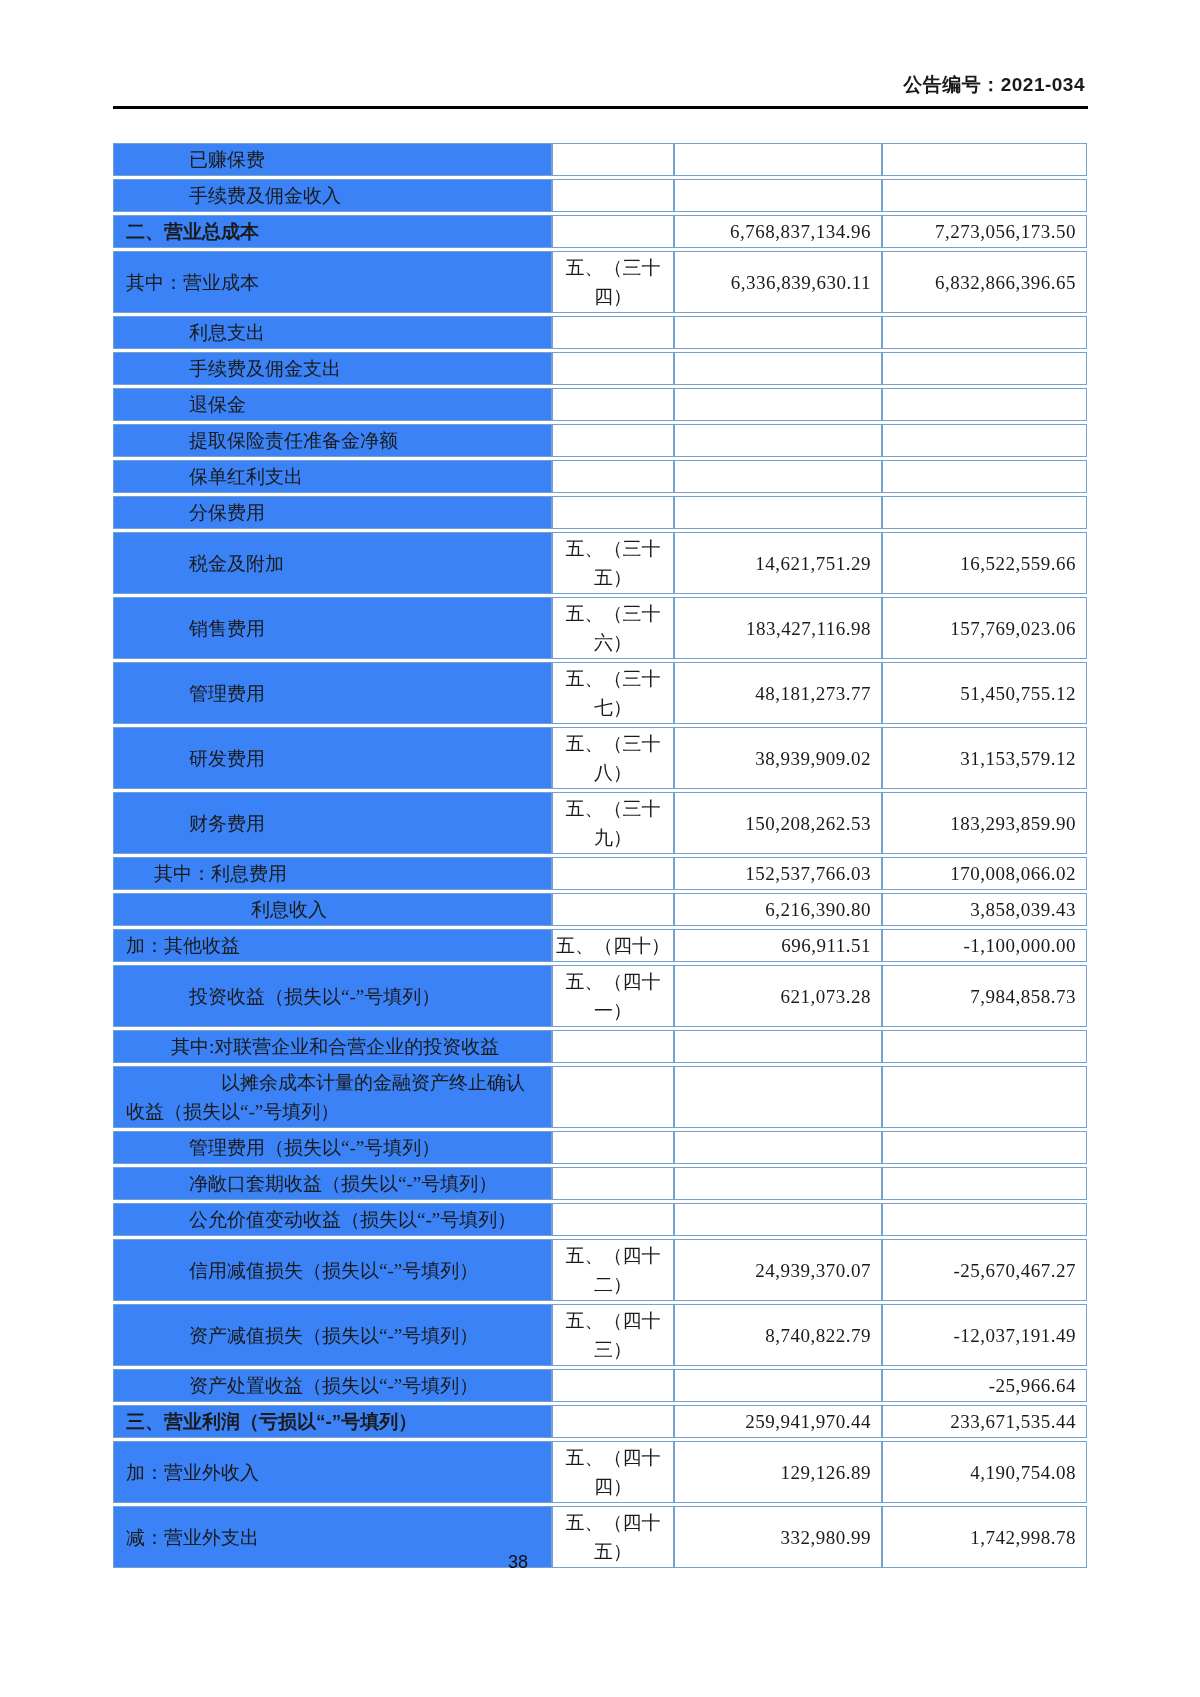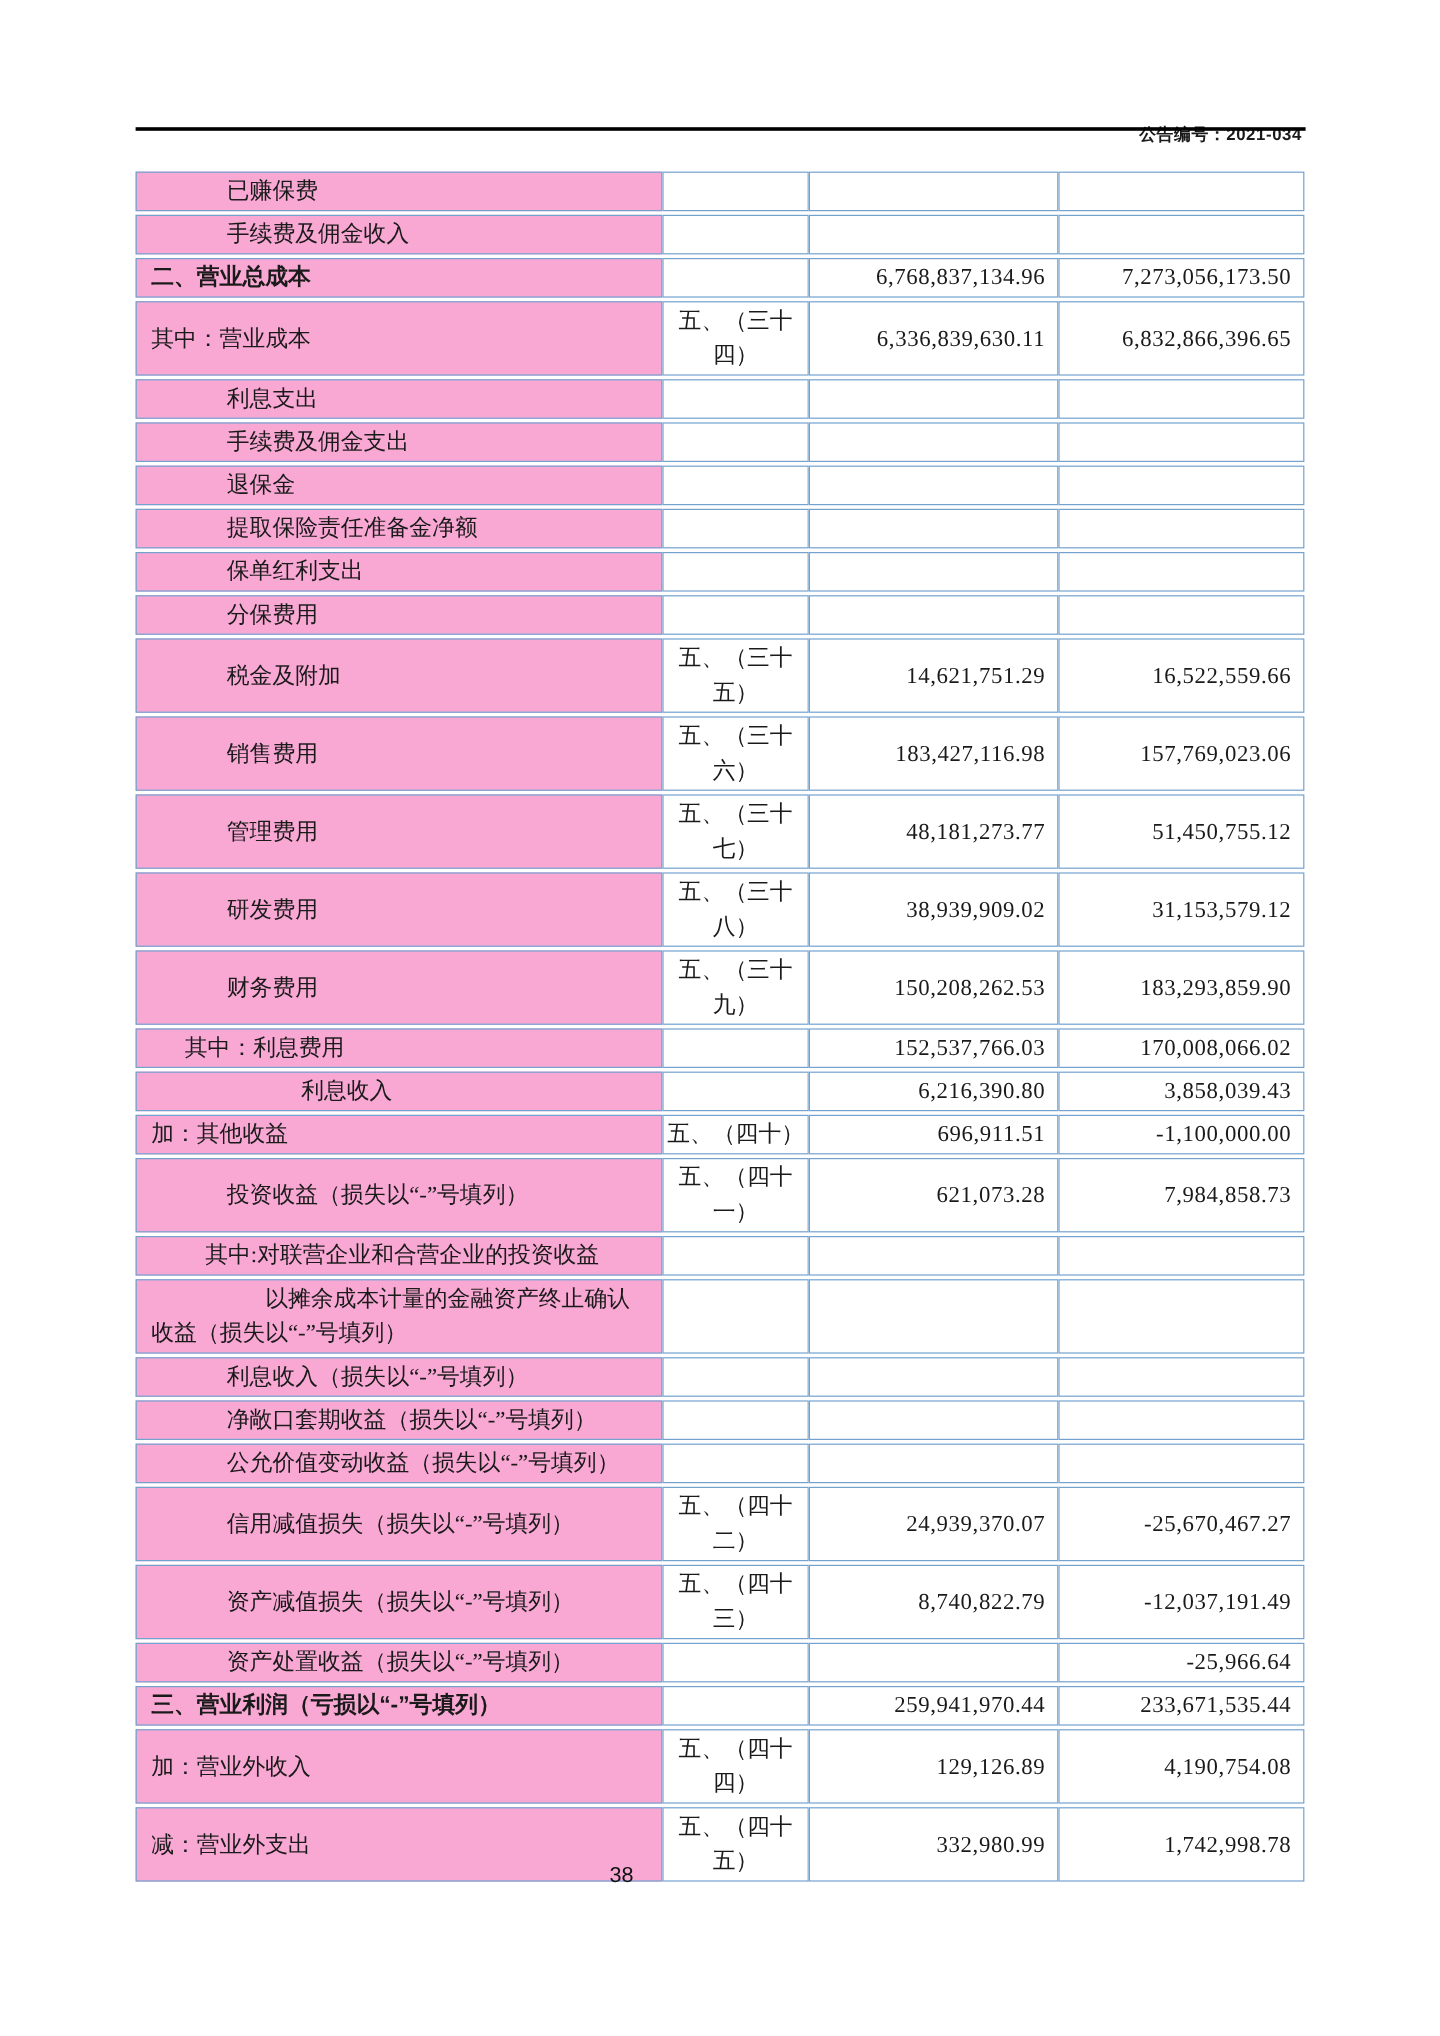--- a/index.html
+++ b/index.html
@@ -3,36 +3,36 @@
 <meta charset="utf-8">
 <style>
   html,body{margin:0;padding:0;}
   body{
     width:1200px;height:1697px;position:relative;background:#ffffff;overflow:hidden;
     font-family:"Liberation Serif","DejaVu Serif",serif;color:#1a1a1a;
   }
   .doc-number{
     position:absolute;top:72px;right:115px;
     font-family:"Liberation Sans","DejaVu Sans",sans-serif;
-    font-weight:600;font-size:14px;letter-spacing:0.5px;margin-top:32px;
+    font-weight:600;font-size:19px;letter-spacing:0.5px;
   }
   .head-rule{
     position:absolute;top:106px;left:113px;width:975px;height:3px;background:#000000;
   }
   table.fin{
     position:absolute;top:140px;left:113px;
     border-collapse:separate;border-spacing:0 3px;table-layout:fixed;
     width:974px;
   }
   td{
     border:1px solid #74a2cf;background:#ffffff;
     font-size:19px;line-height:29px;vertical-align:middle;
     overflow:hidden;
   }
-  td.lab{background:#f9a8d4;padding-right:6px;}
+  td.lab{background:#3b82f6;padding-right:6px;}
   tr td{height:29px;}
   tr.tall td{height:58px;}
   td.note{text-align:center;padding:0 2px;}
   td.amt{text-align:right;padding-right:10px;letter-spacing:0.5px;}
   .ind-none{padding-left:12px;}
   .ind-item{padding-left:75px;}
   .ind-qizhong{padding-left:40px;}
   .ind-sub{padding-left:57px;}
   .ind-deep{padding-left:137px;}
   td.hang{padding-right:19px;text-indent:95px;}
@@ -181,21 +181,21 @@
     <td class="amt"></td>
     <td class="amt"></td>
   </tr>
       <tr class="tall">
     <td class="lab ind-none hang" style="text-indent: 95px; line-height: 29px;">以摊余成本计量的金融资产终止确认收益（损失以“-”号填列）</td>
     <td class="note"></td>
     <td class="amt"></td>
     <td class="amt"></td>
   </tr>
       <tr>
-    <td class="lab ind-item">利息收入（损失以“-”号填列）</td>
+    <td class="lab ind-item">管理费用（损失以“-”号填列）</td>
     <td class="note"></td>
     <td class="amt"></td>
     <td class="amt"></td>
   </tr>
       <tr>
     <td class="lab ind-item">净敞口套期收益（损失以“-”号填列）</td>
     <td class="note"></td>
     <td class="amt"></td>
     <td class="amt"></td>
   </tr>

